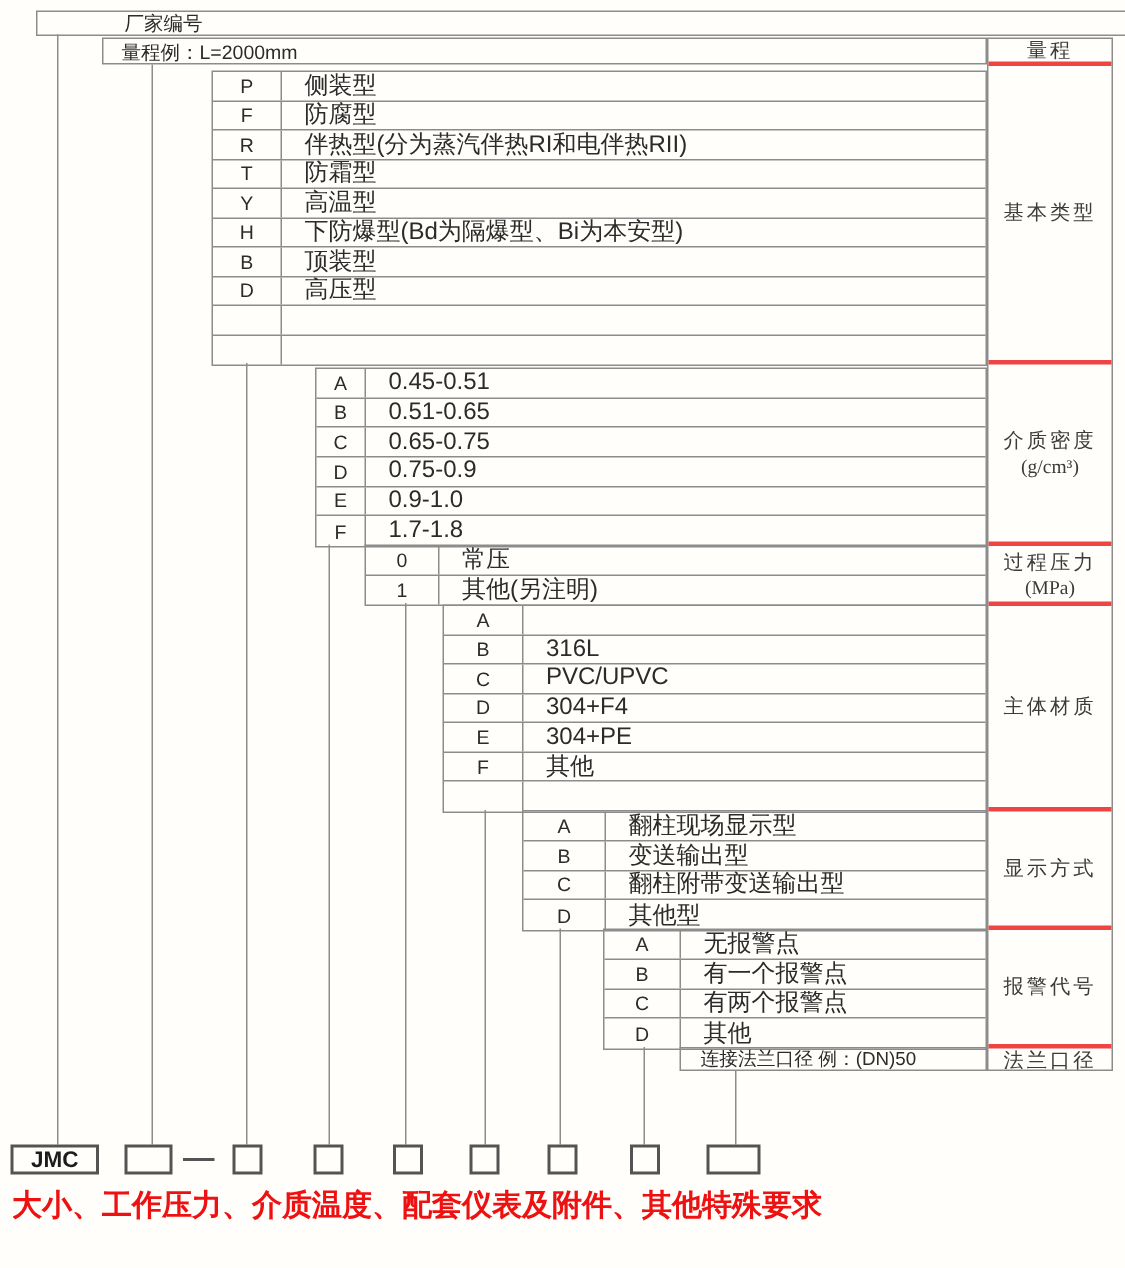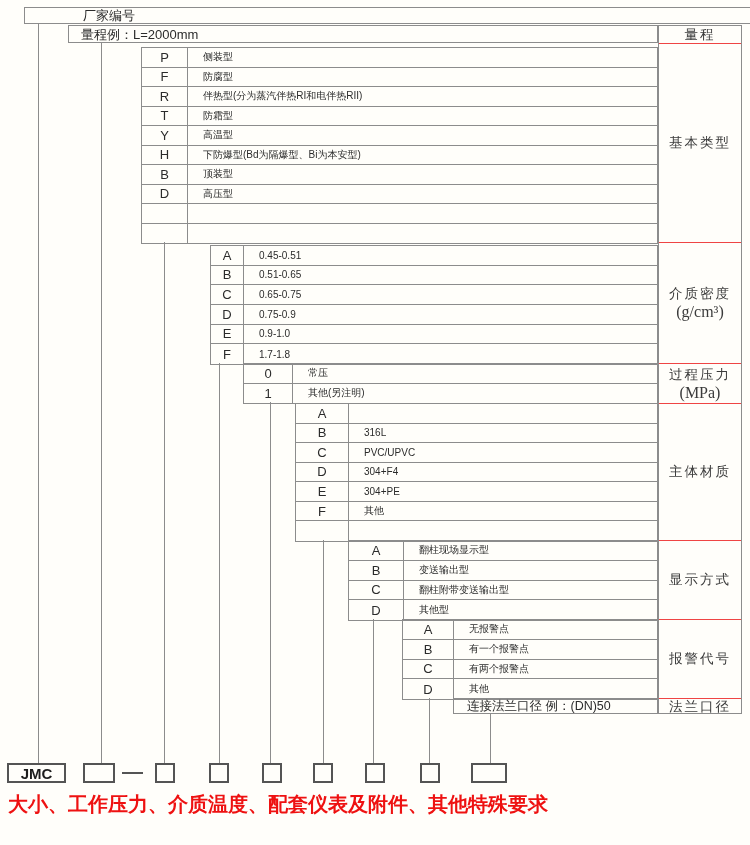--- a/index.html
+++ b/index.html
@@ -10,28 +10,28 @@
   }
   .abs{position:absolute;box-sizing:border-box}
   .frame{border:1px solid #8c8c8c;background:transparent}
   .hdr-text{font-size:13px;white-space:nowrap}
   .section{border:1px solid #8c8c8c}
   .section .row{display:flex;box-sizing:border-box;align-items:stretch}
   .section .row.bb{border-bottom:1px solid #8c8c8c}
   .code-cell{display:flex;align-items:center;justify-content:center;
     border-right:1px solid #8c8c8c;box-sizing:border-box;font-size:13px}
   .desc-cell{flex:1;display:flex;align-items:center;padding-left:15px;
-    font-size:10px;white-space:nowrap;overflow:hidden}
+    font-size:16px;white-space:nowrap;overflow:hidden}
   .label-col{border:1px solid #8c8c8c}
   .label-cell{display:flex;flex-direction:column;align-items:center;justify-content:center;
     box-sizing:border-box;
     font-family:"Liberation Serif","DejaVu Serif",serif;
     font-size:13.5px;color:#3b3b3b;letter-spacing:2px}
-  .label-cell.bb{border-bottom:1px solid #ef4444}
-  .label-sub{font-size:16px;letter-spacing:0;margin-top:0}
+  .label-cell.bb{border-bottom:3px solid #ef4444}
+  .label-sub{font-size:13px;letter-spacing:0;margin-top:0}
   .vline{width:1px;background:#8c8c8c}
   .code-box{border:2px solid #545454;background:transparent}
   .model-box{display:flex;align-items:center;justify-content:center;
     font-weight:bold;font-size:15px;color:#1c1c1c}
   .sep-dash{height:2px;background:#545454}
   .note{color:#ee1111;font-weight:bold;font-size:20px;line-height:26px;white-space:nowrap}
   .flange-cell{display:flex;align-items:center;padding-left:13px;font-size:12.5px;white-space:nowrap}
 </style>
 </head>
 <body>

